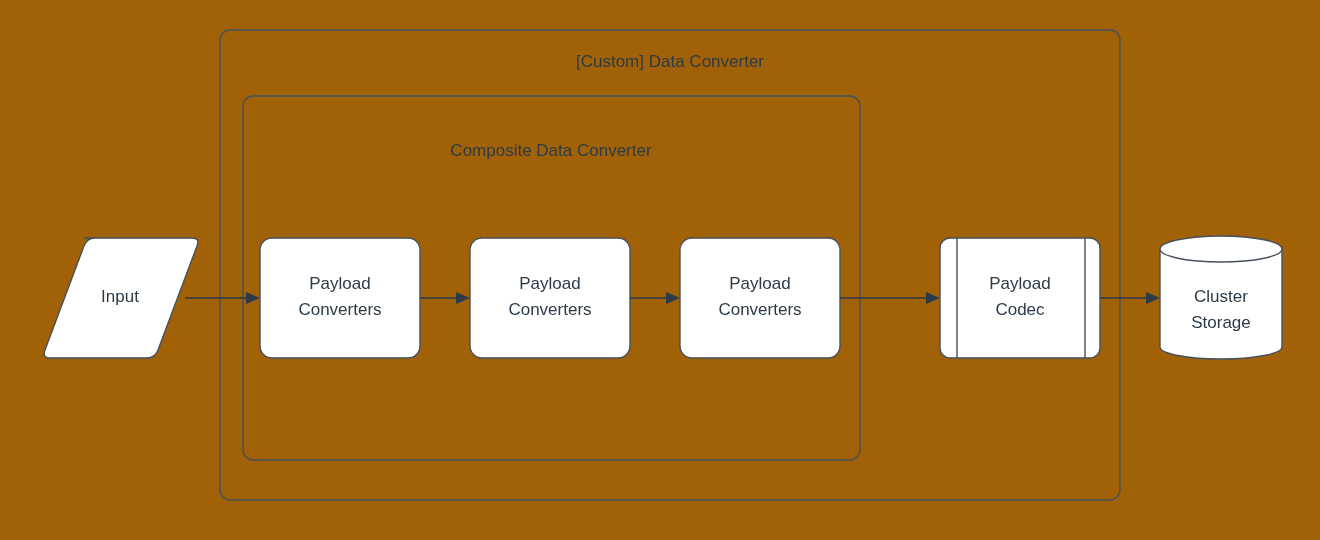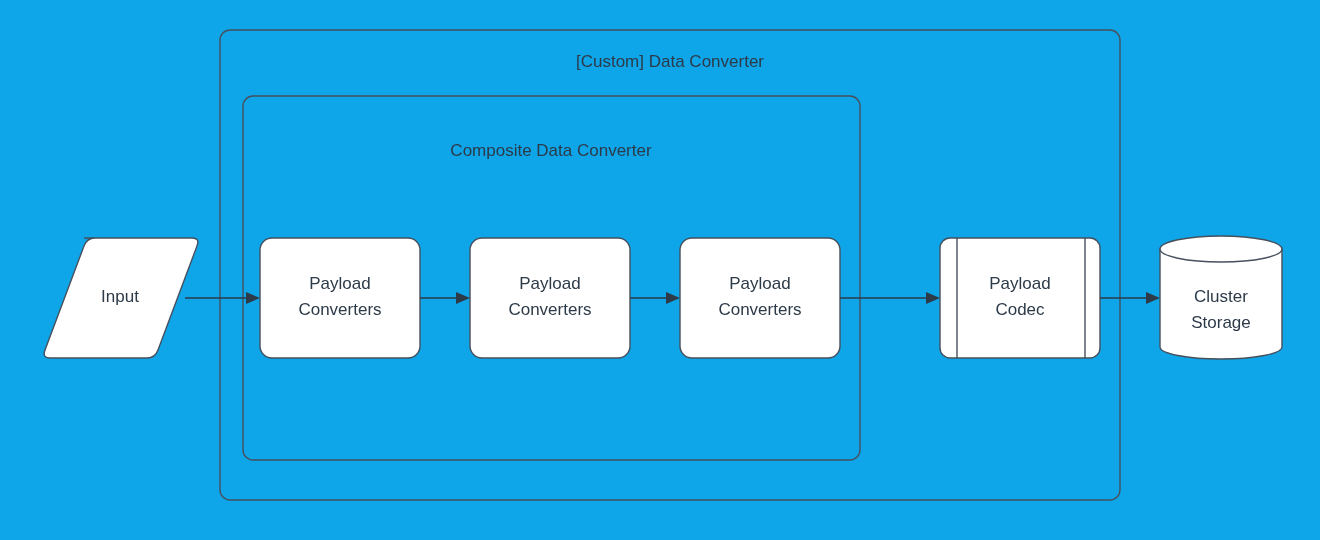--- a/index.html
+++ b/index.html
@@ -10,21 +10,21 @@
   body {
     width: 1320px;
     height: 540px;
     font-family: "Liberation Sans", sans-serif;
     overflow: hidden;
   }
   #canvas {
     position: relative;
     width: 1320px;
     height: 540px;
-    background: #0ea5e9;
+    background: #a16207;
   }
   #diagram-svg {
     position: absolute;
     top: 0;
     left: 0;
     width: 1320px;
     height: 540px;
   }
   .node-label {
     font-family: "Liberation Sans", sans-serif;

